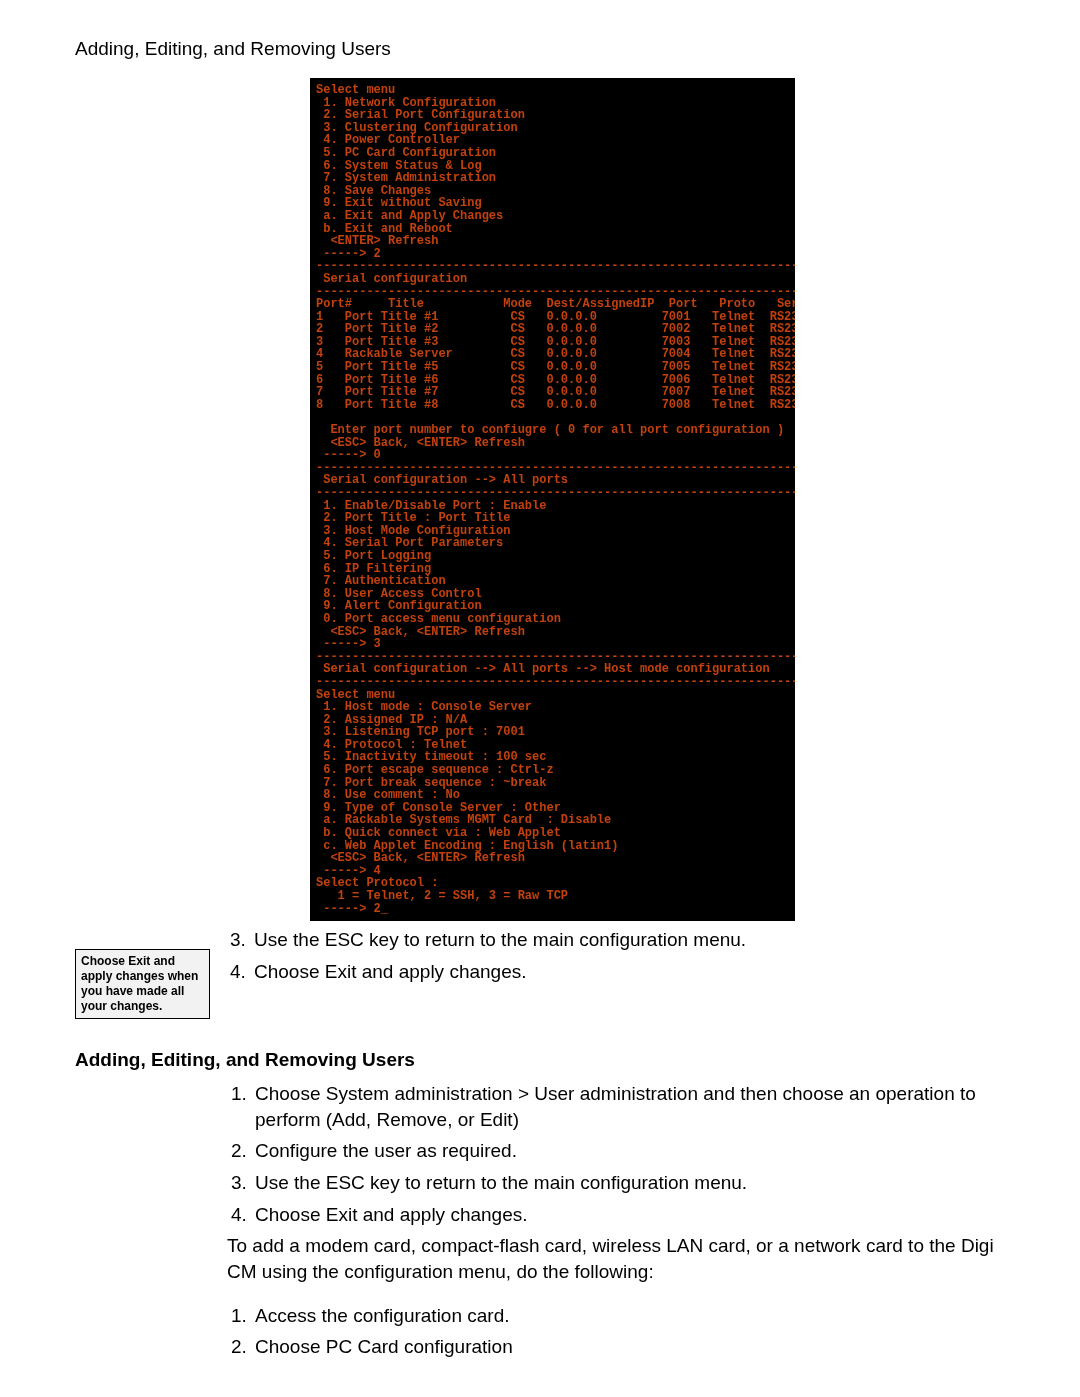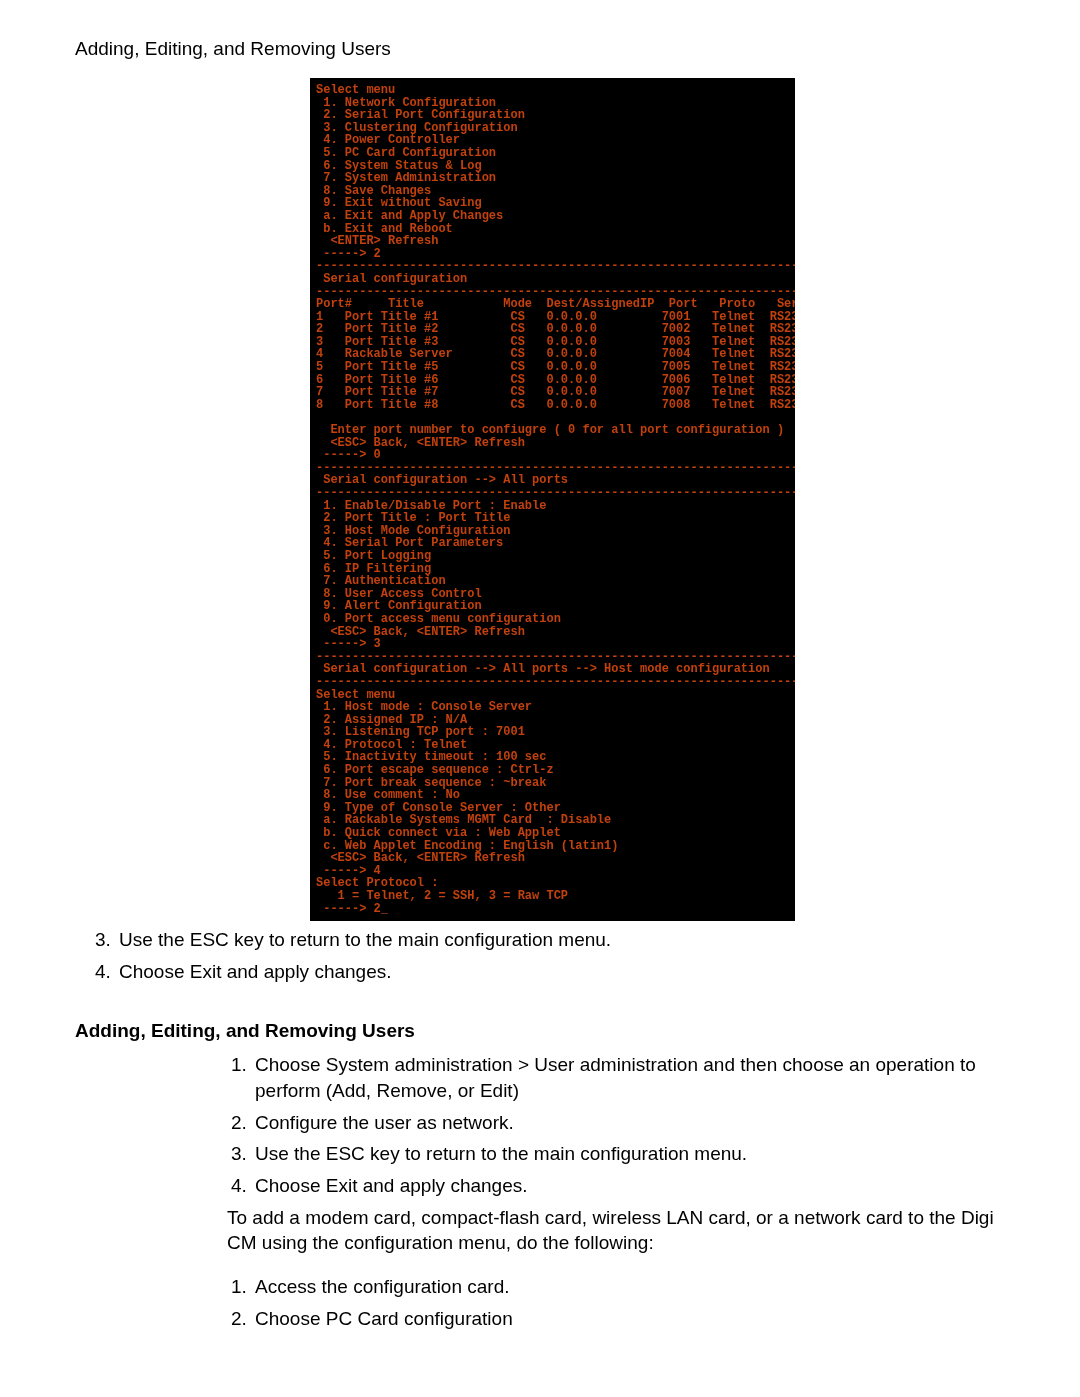--- a/index.html
+++ b/index.html
@@ -150,20 +150,23 @@
  a. Rackable Systems MGMT Card  : Disable
  b. Quick connect via : Web Applet
  c. Web Applet Encoding : English (latin1)
   &lt;ESC&gt; Back, &lt;ENTER&gt; Refresh
  -----&gt; 4
 Select Protocol :
    1 = Telnet, 2 = SSH, 3 = Raw TCP
  -----&gt; 2_</div>
 
   <div class="content-area">
+    <div class="margin-col">
+      <div class="margin-note">Choose Exit and apply changes when you have made all your changes.</div>
+    </div>
     <div class="body-col">
       <ol class="num">
         <li>
           <span class="n">3.</span>
           <span>Use the ESC key to return to the main configuration menu.</span>
         </li>
         <li>
           <span class="n">4.</span>
           <span>Choose Exit and apply changes.</span>
         </li>
@@ -173,21 +176,21 @@
 
   <div class="section-head">Adding, Editing, and Removing Users</div>
   <div class="indent-block">
     <ol class="num">
       <li>
         <span class="n">1.</span>
         <span>Choose System administration &gt; User administration and then choose an operation to perform (Add, Remove, or Edit)</span>
       </li>
       <li>
         <span class="n">2.</span>
-        <span>Configure the user as network.</span>
+        <span>Configure the user as required.</span>
       </li>
       <li>
         <span class="n">3.</span>
         <span>Use the ESC key to return to the main configuration menu.</span>
       </li>
       <li>
         <span class="n">4.</span>
         <span>Choose Exit and apply changes.</span>
       </li>
     </ol>

